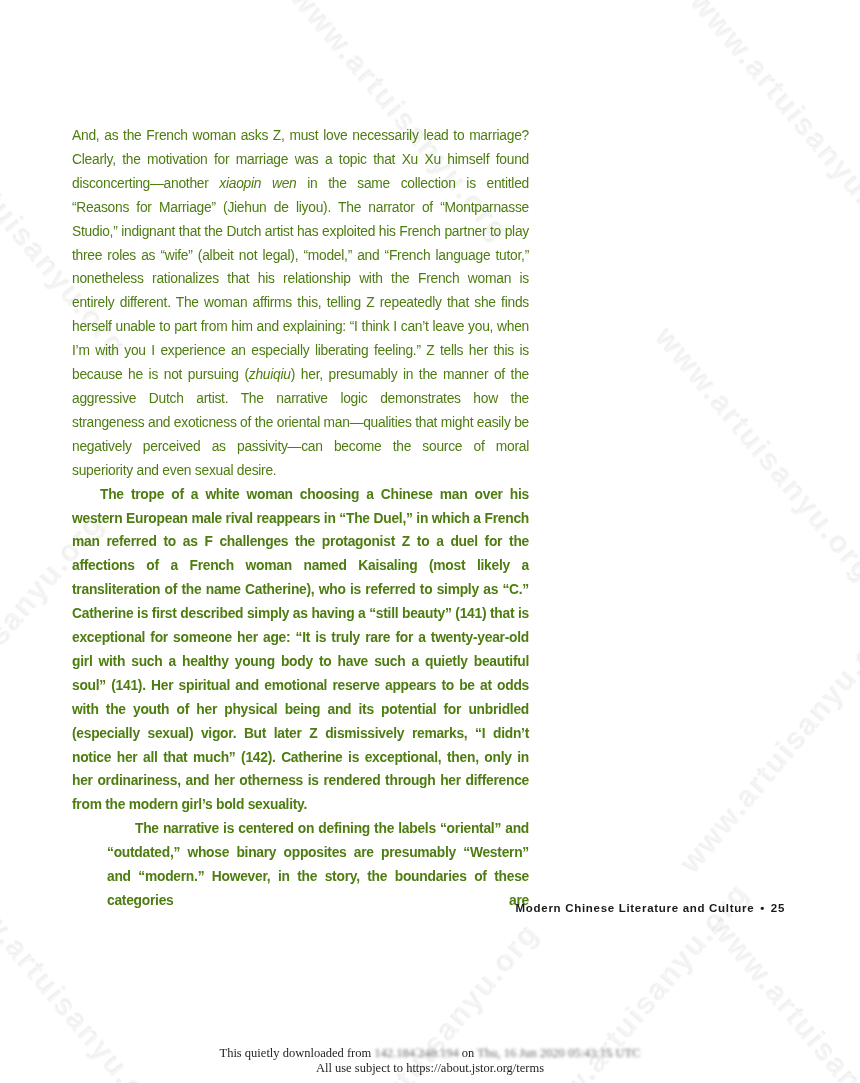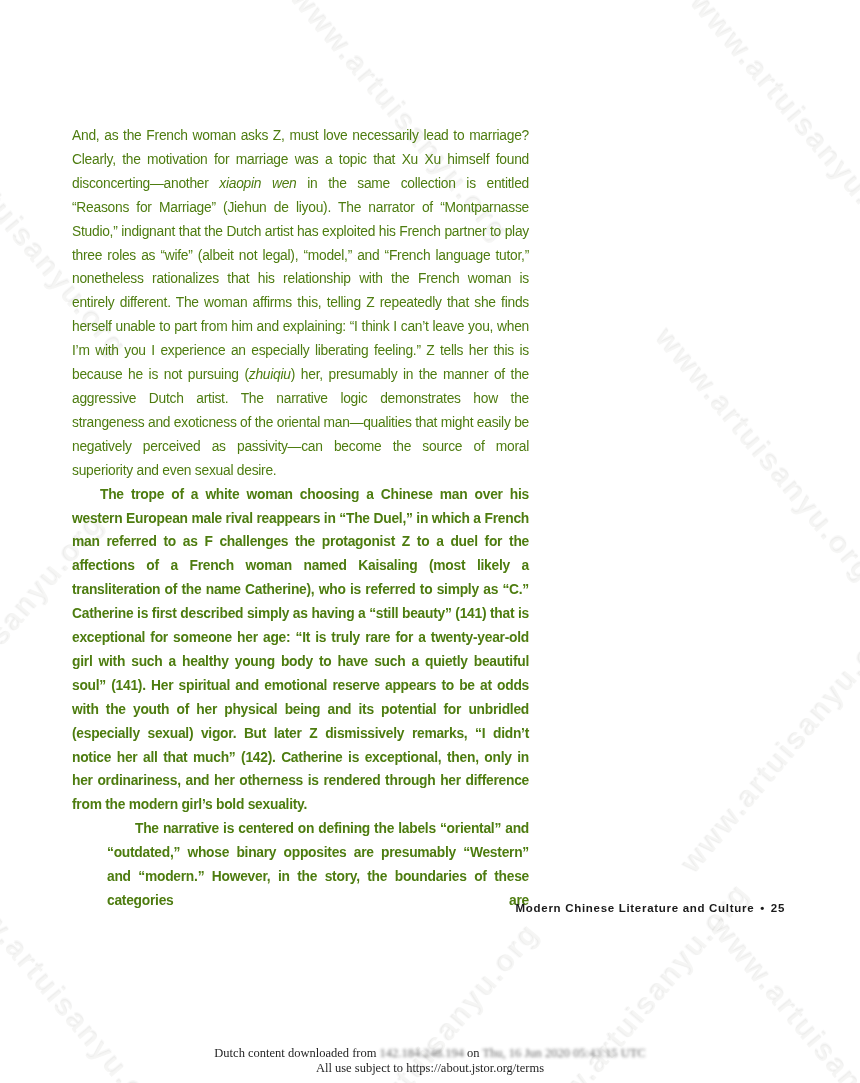--- a/index.html
+++ b/index.html
@@ -103,21 +103,21 @@
     </main>
 
   <div class="journal-footer">
     <span>Modern Chinese Literature and Culture</span>
     <span class="bullet">•</span>
     <span>25</span>
   </div>
 
   <div class="notice">
     <div class="notice-line1">
-      <span>Dutch content downloaded from</span>
+      <span>This quietly downloaded from</span>
       <span class="redacted">142.184.248.194</span>
       <span>on</span>
       <span class="redacted">Thu, 16 Jun 2020 05:43:15 UTC</span>
     </div>
     <div class="notice-line2">All use subject to https://about.jstor.org/terms</div>
   </div>
 
 </div>
 
 </body></html>

